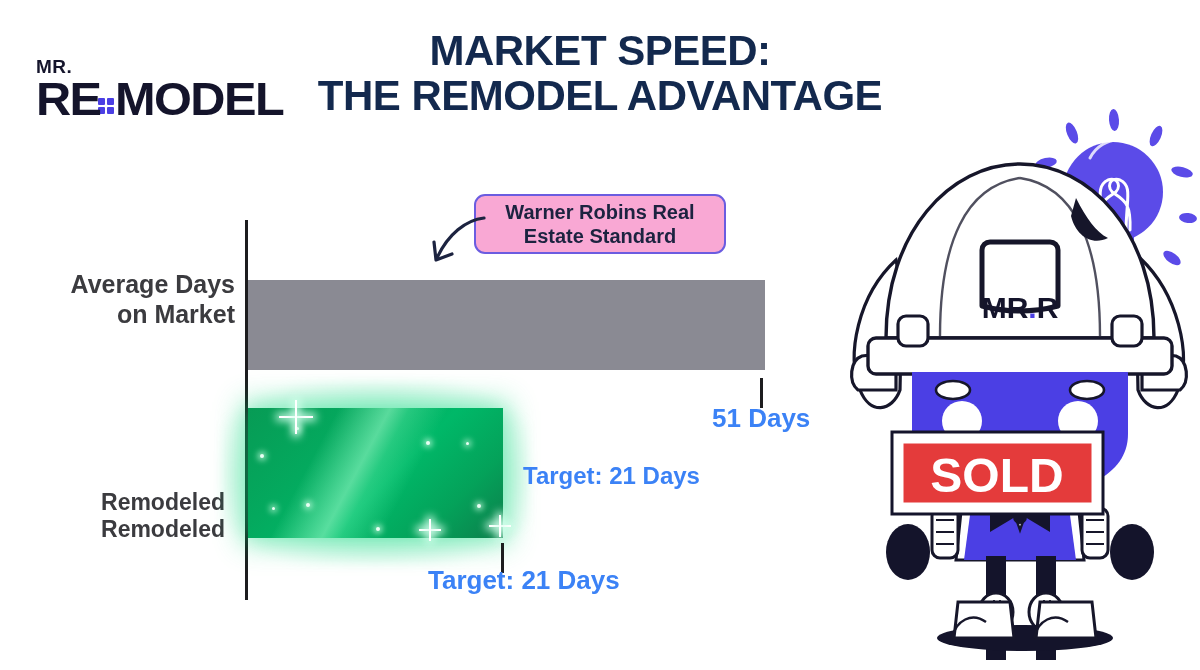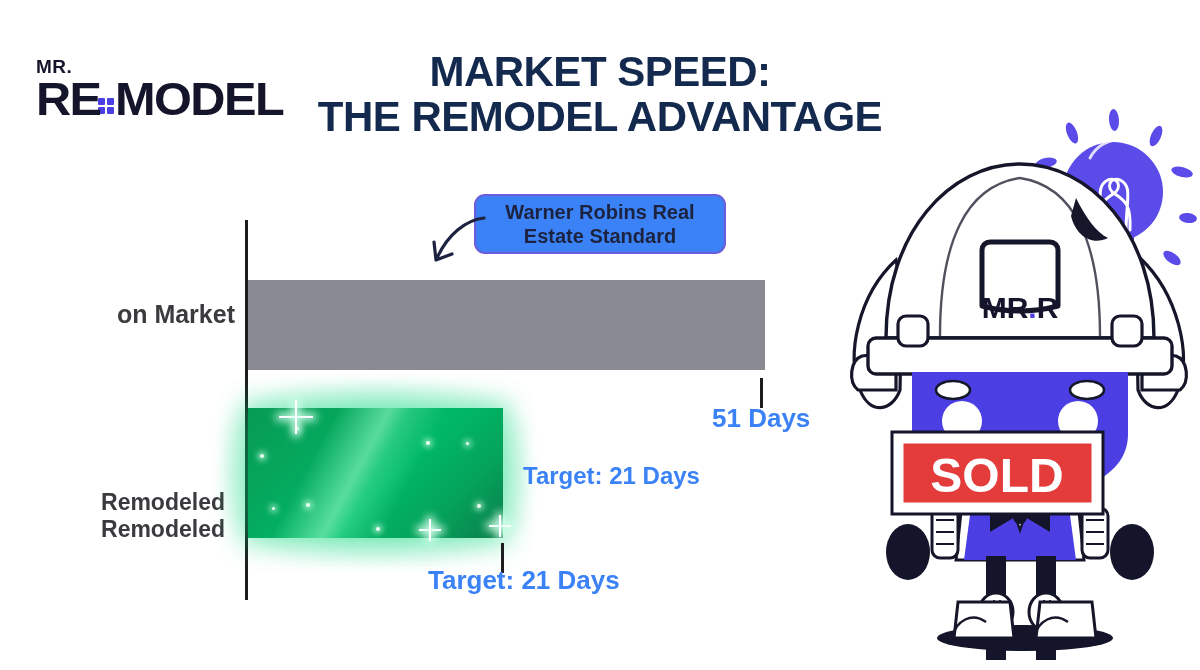--- a/index.html
+++ b/index.html
@@ -27,21 +27,21 @@
     transform:scaleX(1.06);transform-origin:left center;
   }
   .logo-pix{
     display:grid;grid-template-columns:7px 7px;grid-template-rows:7px 7px;
     gap:2px;margin:14px 1px 0 1px;
   }
   .logo-pix i{display:block;background:#4b3fe4;border-radius:1px;}
 
   
   .title{
-    position:absolute;left:250px;top:49px;width:700px;
+    position:absolute;left:250px;top:28px;width:700px;
     text-align:center;color:#13294e;
     font-family:"Liberation Sans",sans-serif;
     font-weight:bold;font-size:42px;line-height:1.08;
     letter-spacing:-.5px;
   }
   .title .l2{display:block;}
 
   
   .chart{position:absolute;left:0;top:0;width:860px;height:670px;}
   .axis{
@@ -96,21 +96,21 @@
     position:absolute;color:#3b82f6;font-weight:bold;
     font-family:"Liberation Sans",sans-serif;
   }
   .val-51{left:712px;top:403px;font-size:26px;}
   .val-t1{left:523px;top:462px;font-size:24px;}
   .val-t2{left:428px;top:565px;font-size:26px;}
 
   
   .callout{
     position:absolute;left:474px;top:194px;width:252px;height:60px;
-    border:2.5px solid #6b5ce0;border-radius:11px;background:#3b82f6;
+    border:2.5px solid #6b5ce0;border-radius:11px;background:#f9a8d4;
     display:flex;align-items:center;justify-content:center;
     text-align:center;color:#1c2340;font-weight:bold;font-size:20px;
     line-height:1.22;font-family:"Liberation Sans",sans-serif;
     box-sizing:border-box;
   }
   .arrow{position:absolute;left:412px;top:214px;width:80px;height:62px;}
 
   
   .mascot{position:absolute;left:840px;top:90px;width:360px;height:570px;}
 </style>
@@ -136,21 +136,21 @@
   <div class="title">
     <span>MARKET SPEED:</span>
     <span class="l2">THE REMODEL ADVANTAGE</span>
   </div>
 
   <div class="chart">
 
     <div class="axis"></div>
 
     <div class="cat-label cat-avg">
-      <br>
+      <span>Average Days</span><br>
       <span>on Market</span>
     </div>
 
     <div class="cat-label cat-rem">
       <span>Remodeled</span><br>
       <span>Remodeled</span>
     </div>
 
     <div class="bar-gray"></div>
     <div class="tick" style="left:760px;top:378px;height:30px;"></div>

